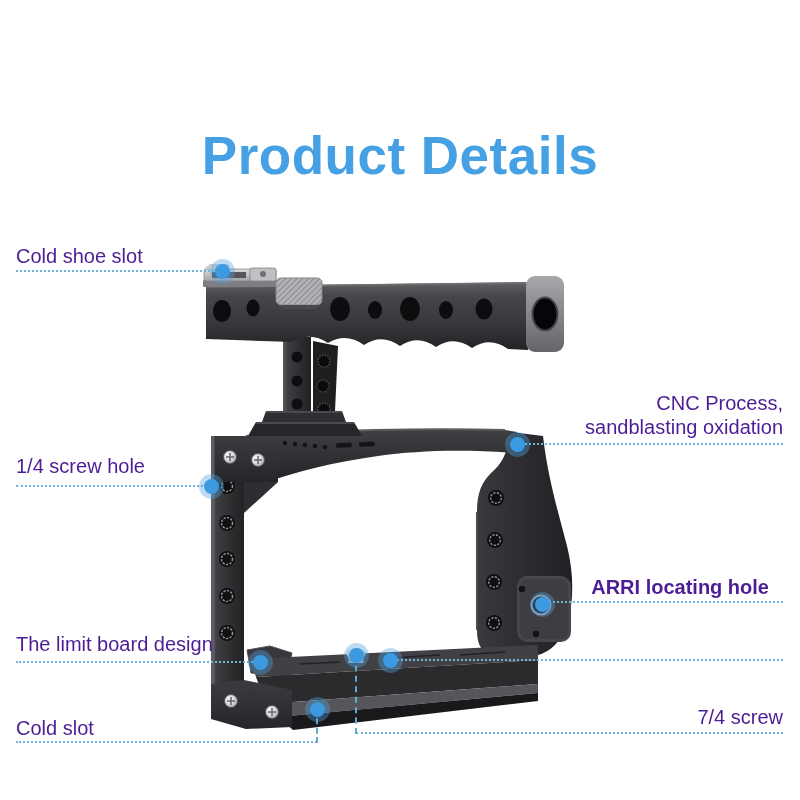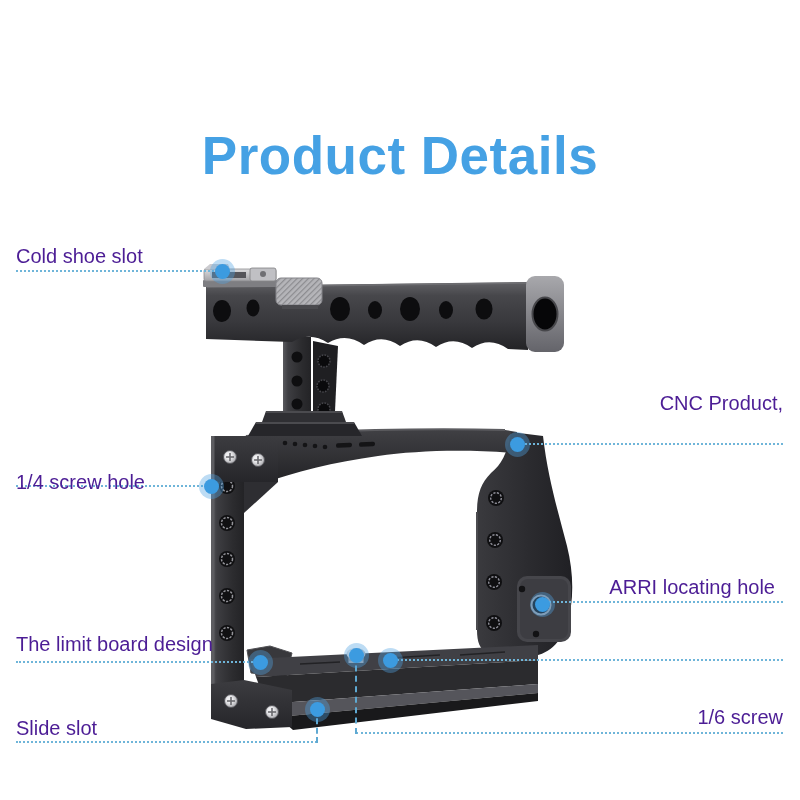--- a/index.html
+++ b/index.html
@@ -227,23 +227,24 @@
   <div class="dot" style="left:222px;top:228px;"></div>
   <div class="dot" style="left:211px;top:443px;"></div>
   <div class="dot" style="left:260px;top:619px;"></div>
   <div class="dot" style="left:317px;top:666px;"></div>
   <div class="dot" style="left:517px;top:401px;"></div>
   <div class="dot" style="left:542px;top:561px;"></div>
   <div class="dot" style="left:390px;top:617px;"></div>
   <div class="dot" style="left:356px;top:612px;"></div>
 
   <div class="layer callout-label" style="left:16px;top:202px;">Cold shoe slot</div>
-  <div class="layer callout-label" style="left:16px;top:428px;">1/4 screw hole</div>
+  <div class="layer callout-label" style="left:16px;top:412px;">1/4 screw hole</div>
   <div class="layer callout-label" style="left:16px;top:590px;text-align:right;">The limit board design</div>
-  <div class="layer callout-label" style="left:16px;top:674px;">Slide slot</div>
+  <div class="layer callout-label" style="left:16px;top:674px;">Cold slot</div>
 
   <div class="layer callout-label right" style="right:17px;top:349px;line-height:1.18;">
-    <div>CNC Product,</div>
+    <div>CNC Process,</div>
+    <div>sandblasting oxidation</div>
   </div>
-  <div class="layer callout-label right" style="right:25px;top:533px;">ARRI locating hole</div>
-  <div class="layer callout-label right" style="right:17px;top:663px;">1/6 screw</div>
+  <div class="layer callout-label right" style="right:31px;top:533px;font-weight:bold;">ARRI locating hole</div>
+  <div class="layer callout-label right" style="right:17px;top:663px;">7/4 screw</div>
 
 </div>
 
 </body></html>

